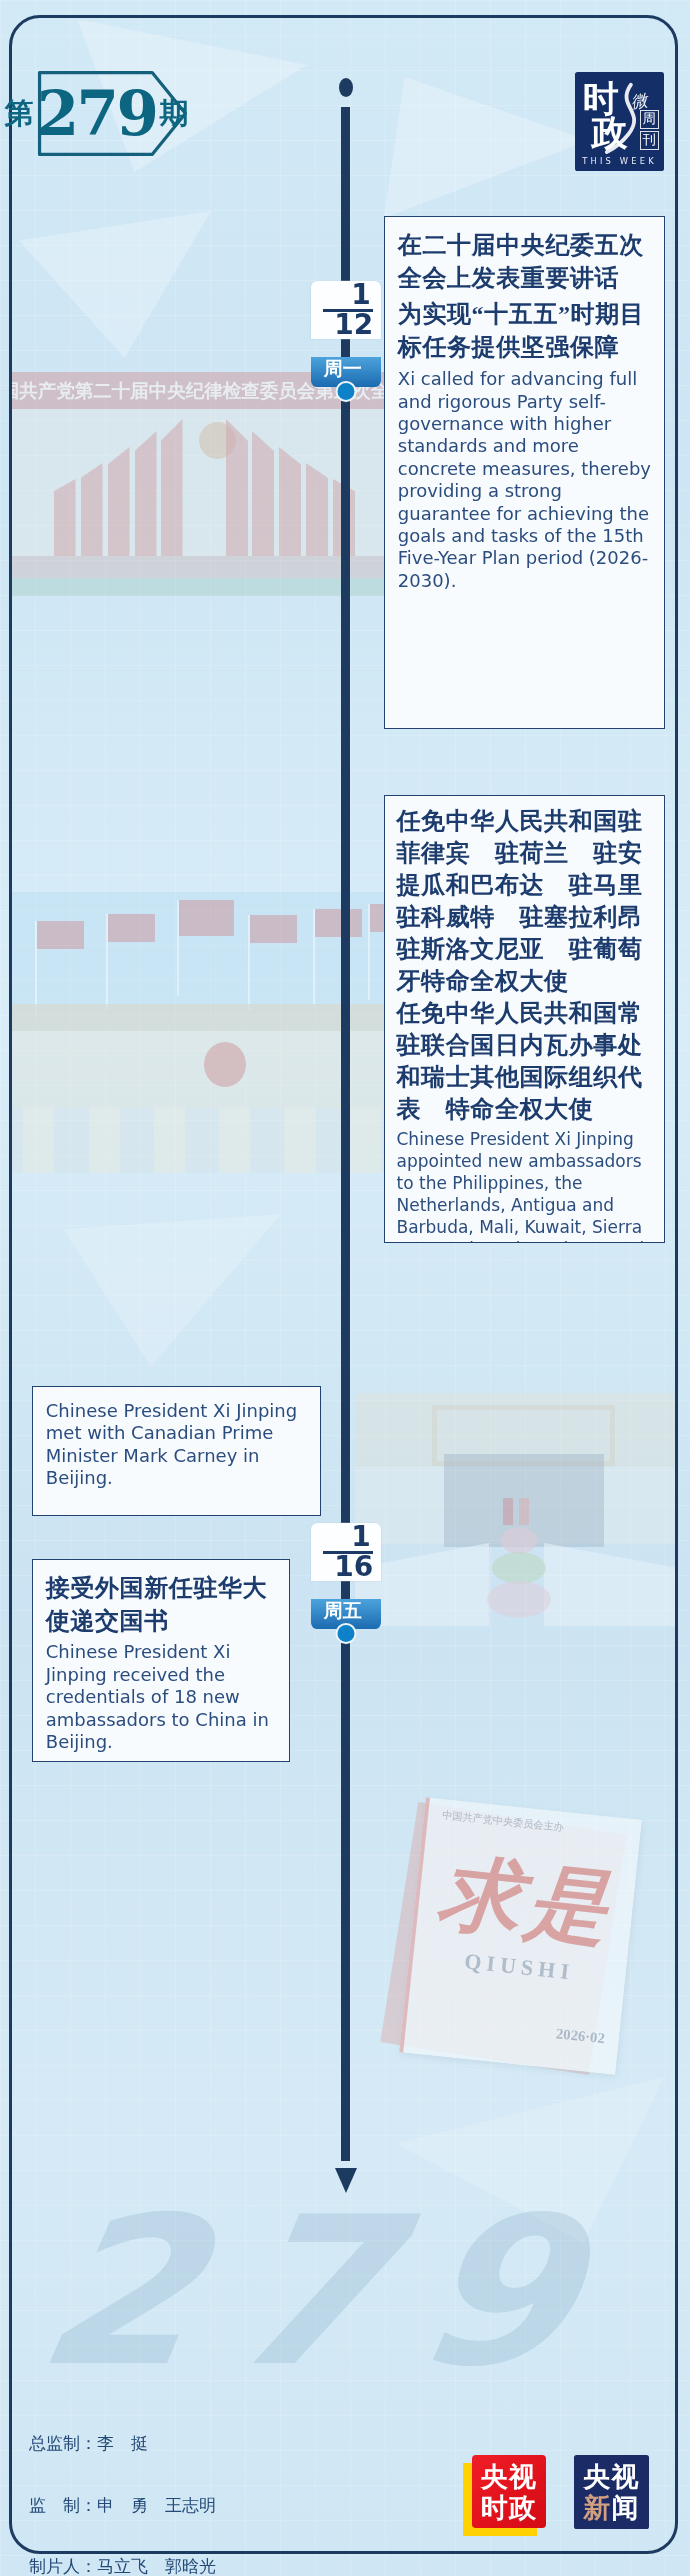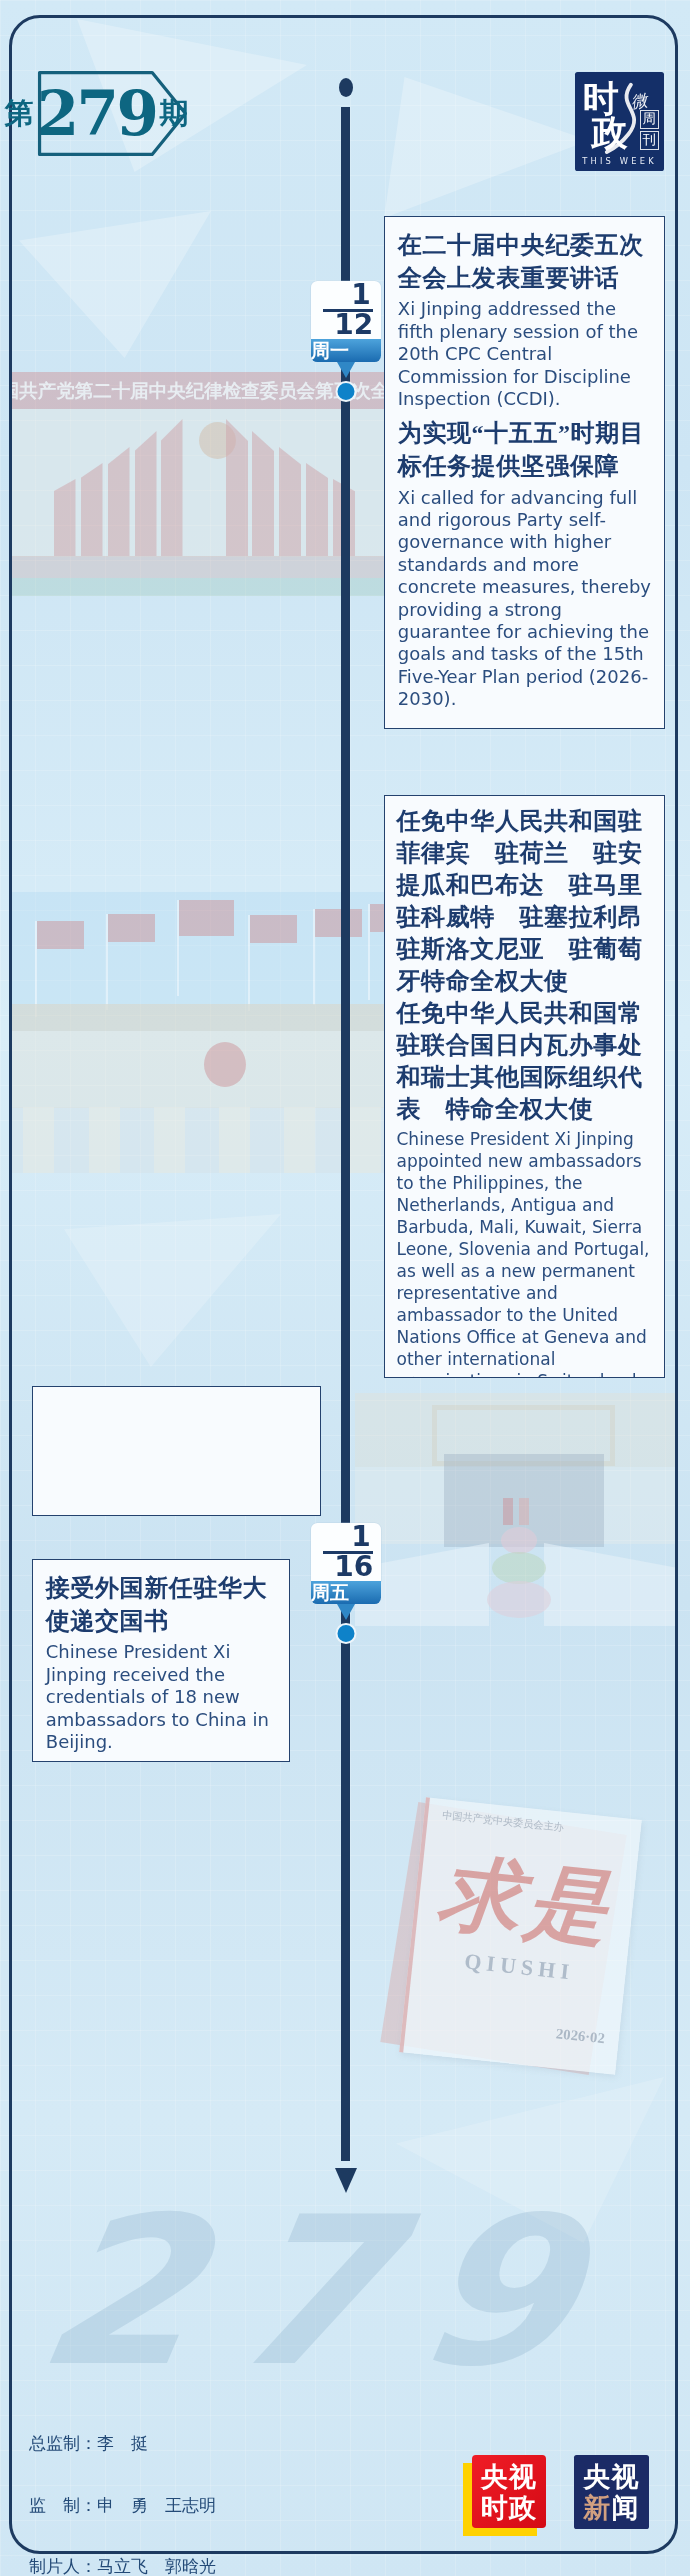--- a/index.html
+++ b/index.html
@@ -49,32 +49,32 @@
   .tl-arrow{position:absolute;left:335px;top:2168px;width:0;height:0;z-index:2;
     border-left:11px solid transparent;border-right:11px solid transparent;border-top:25.6px solid #1d3a60;}
 
   
   .marker{position:absolute;left:311px;width:70px;z-index:6;}
   .m1{top:281px;} .m2{top:1523px;}
   .m-box{height:58px;background:#fcfeff;border-radius:6.4px 6.4px 0 0;box-shadow:0 0 0 0.6px rgba(180,205,225,.5);}
   .m-mon{font-size:28px;font-weight:bold;color:#1c3a66;text-align:right;line-height:27px;padding-right:10.2px;}
   .m-div{height:3.2px;width:50px;background:#1c3a66;margin:0.6px 7.7px 0.6px auto;}
   .m-day{font-size:28px;font-weight:bold;color:#1c3a66;text-align:right;line-height:26px;padding-right:7.7px;}
-  .m-band{height:23px;border-radius:0 0 6.4px 6.4px;background:linear-gradient(180deg,#4da3dc,#1a6bb0);
-    color:#fff;font-size:19px;font-weight:bold;line-height:23px;text-align:left;padding-right:6.4px;box-sizing:border-box;}
+  .m-band{height:30px;border-radius:0 0 6.4px 6.4px;background:linear-gradient(180deg,#4da3dc,#1a6bb0);
+    color:#fff;font-size:19px;font-weight:bold;line-height:23px;text-align:center;padding-right:6.4px;box-sizing:border-box;margin-top:18px;}
   .m-pointer{width:0;height:0;margin:0 auto;border-left:9.6px solid transparent;border-right:9.6px solid transparent;
     border-top:16.6px solid #2f87c6;}
   .m-dot{position:absolute;left:50%;top:100px;transform:translateX(-50%);width:17px;height:17px;border-radius:50%;
     background:#0e82c9;border:2.6px solid #edf5fb;box-sizing:content-box;}
 
   
   .cbox{position:absolute;background:#f8fbfe;border:1.9px solid #24426e;box-sizing:border-box;
     padding:11.5px 12.8px;overflow:hidden;z-index:4;}
   .rb1{left:384px;top:216px;width:281px;height:513px;}
-  .rb2{left:384px;top:795px;width:281px;height:583px;padding:9px 11.5px;}
+  .rb2{left:384px;top:795px;width:281px;height:448px;padding:9px 11.5px;}
   .lb1{left:32px;top:1386px;width:289px;height:130px;}
   .lb2{left:32px;top:1559px;width:258px;height:203px;}
   .lb3{left:32px;top:1795px;width:289px;height:263px;}
   .zh{font-family:"Liberation Serif","DejaVu Serif",serif;font-weight:bold;color:#1d3c6e;
     font-size:24px;line-height:33px;margin:0 0 3.8px 0;letter-spacing:0.6px;}
   .rb2 .zh{font-size:24px;line-height:32px;margin-bottom:2.6px;}
   .zh.tight{margin-bottom:0;}
   .en{color:#2b4d7e;font-size:18px;line-height:22.4px;margin:1.3px 0 6.4px 0;}
   .rb2 .en{font-size:17px;line-height:22px;}
 
@@ -287,32 +287,32 @@
       <div class="m-div"></div>
       <div class="m-day">16</div>
     </div>
     <div class="m-band">周五</div>
     <div class="m-pointer"></div>
     <div class="m-dot"></div>
   </div>
 
   <div class="cbox rb1">
     <div class="zh">在二十届中央纪委五次全会上发表重要讲话</div>
-    <div class="en">Xi Jinping addressed the fifth plenary session of the 20th CPC Central Commission for Discipline Inspection (CCDI).</div>
     <div class="zh">为实现“十五五”时期目标任务提供坚强保障</div>
     <div class="en">Xi called for advancing full and rigorous Party self-governance with higher standards and more concrete measures, thereby providing a strong guarantee for achieving the goals and tasks of the 15th Five-Year Plan period (2026-2030).</div>
   </div>
 
   <div class="cbox rb2">
     <div class="zh tight">任免中华人民共和国驻菲律宾　驻荷兰　驻安提瓜和巴布达　驻马里　驻科威特　驻塞拉利昂　驻斯洛文尼亚　驻葡萄牙特命全权大使</div>
     <div class="zh">任免中华人民共和国常驻联合国日内瓦办事处和瑞士其他国际组织代表　特命全权大使</div>
     <div class="en">Chinese President Xi Jinping appointed new ambassadors to the Philippines, the Netherlands, Antigua and Barbuda, Mali, Kuwait, Sierra Leone, Slovenia and Portugal, as well as a new permanent representative and ambassador to the United Nations Office at Geneva and other international organizations in Switzerland.</div>
   </div>
 
   <div class="cbox lb1">
+    <div class="en">Chinese President Xi Jinping met with Canadian Prime Minister Mark Carney in Beijing.</div>
   </div>
 
   <div class="cbox lb2">
     <div class="zh">接受外国新任驻华大使递交国书</div>
     <div class="en">Chinese President Xi Jinping received the credentials of 18 new ambassadors to China in Beijing.</div>
   </div>
 
 
   <div class="credits">
     <div>总监制：李　挺</div>

